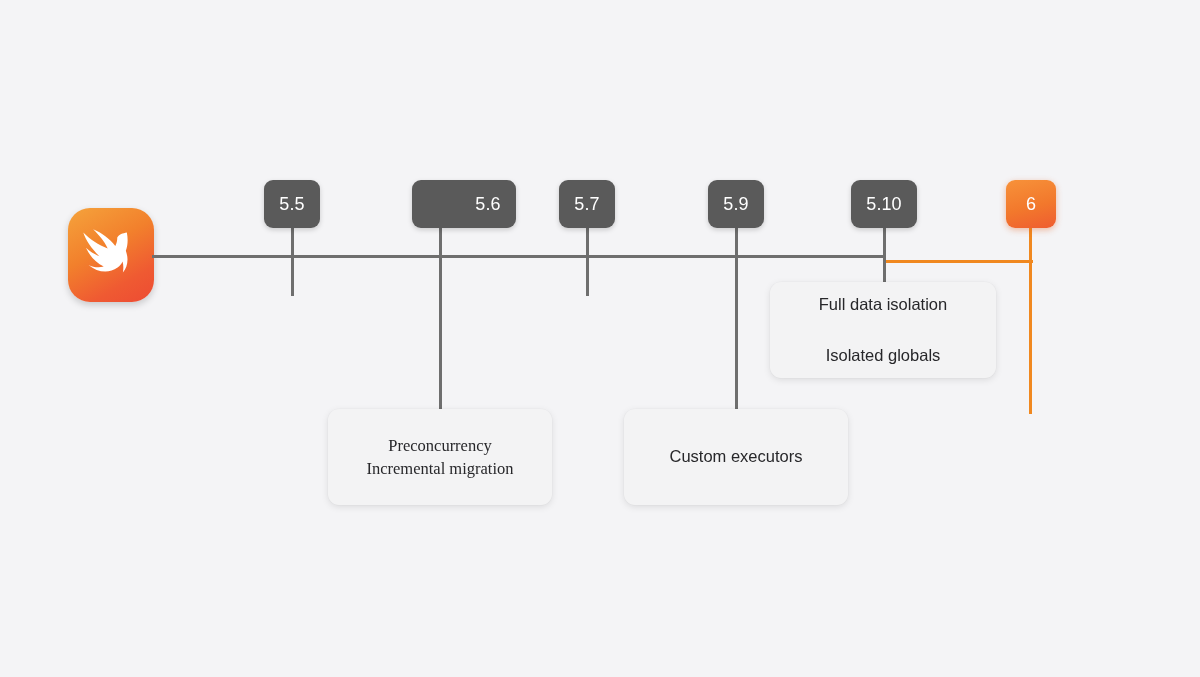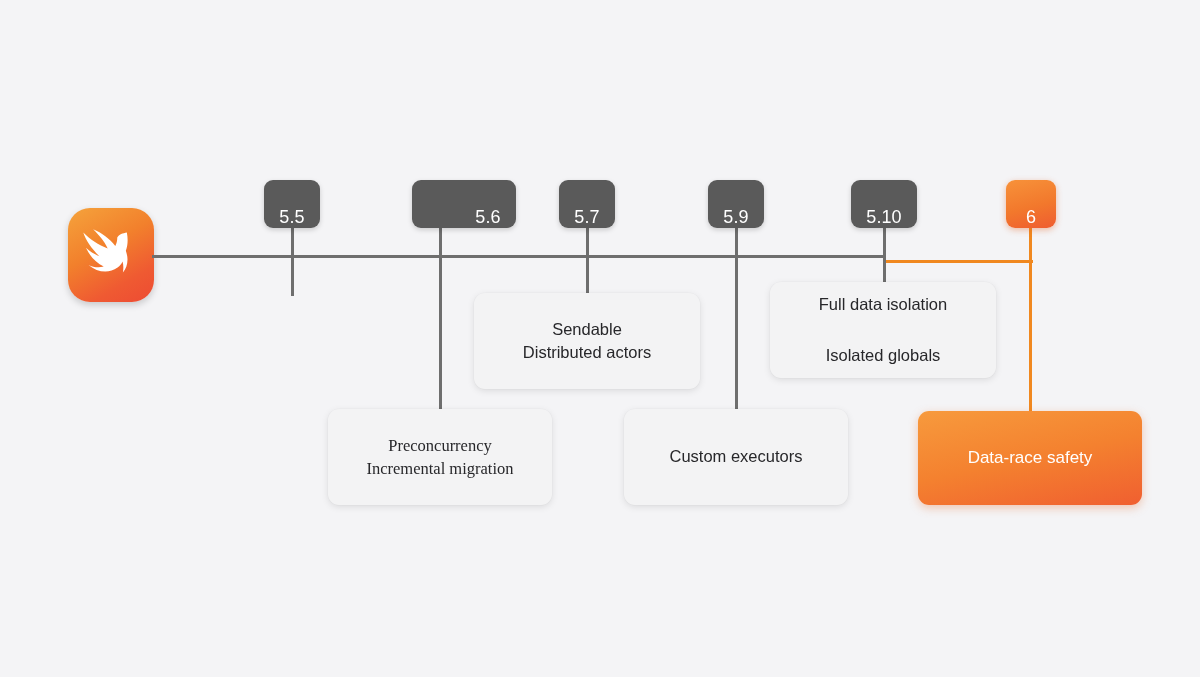--- a/index.html
+++ b/index.html
@@ -76,21 +76,21 @@
   }
 
   
   .badge {
     position: absolute;
     height: 48px;
     border-radius: 9px;
     background: #5a5a5a;
     color: #ffffff;
     display: flex;
-    align-items: flex-end;
+    align-items: center;
     justify-content: center;
     font-size: 18px;
     letter-spacing: 0.1px;
     box-shadow: 0 2px 5px rgba(0,0,0,0.17);
     z-index: 5;
   }
   .badge.orange {
     background: linear-gradient(165deg, #f7923a 0%, #f2782c 55%, #ef5c30 100%);
     box-shadow: 0 2px 6px rgba(226,100,40,0.42);
   }
@@ -146,24 +146,20 @@
   </div>
   <div class="card" style="left:328px; top:409px; width:224px; height:96px;font-family:Liberation Serif, serif;">
     <span class="line">Preconcurrency</span>
     <span class="line">Incremental migration</span>
   </div>
 
   <div class="tick" style="left:586px; top:226px; height:70px;"></div>
   <div class="badge" style="left:559px; top:180px; width:56px;">
     <span>5.7</span>
   </div>
-  <div class="card" style="left:474px; top:293px; width:226px; height:96px;">
-    <span class="line">Sendable</span>
-    <span class="line">Distributed actors</span>
-  </div>
 
   <div class="tick" style="left:735px; top:226px; height:186px;"></div>
   <div class="badge" style="left:708px; top:180px; width:56px;">
     <span>5.9</span>
   </div>
   <div class="card" style="left:624px; top:409px; width:224px; height:96px;gap:45px;">
     <span class="line">Custom executors</span>
   </div>
 
   <div class="tick" style="left:883px; top:226px; height:70px;"></div>
@@ -171,17 +167,14 @@
     <span>5.10</span>
   </div>
   <div class="card" style="left:770px; top:282px; width:226px; height:96px;gap:28px;">
     <span class="line">Full data isolation</span>
     <span class="line">Isolated globals</span>
   </div>
 
   <div class="badge orange" style="left:1006px; top:180px; width:50px;">
     <span>6</span>
   </div>
-  <div class="card accent" style="left:918px; top:411px; width:224px; height:94px;">
-    <span class="line">Data-race safety</span>
-  </div>
 
 </div>
 
 </body></html>

